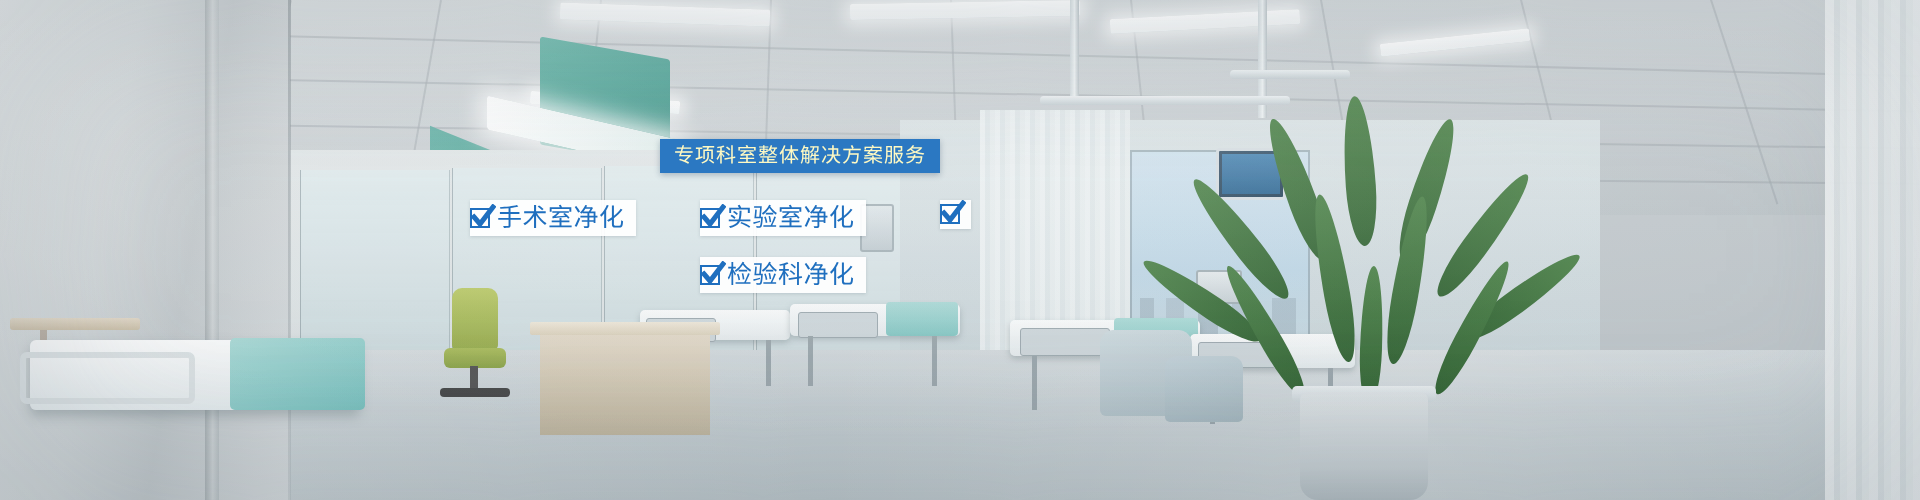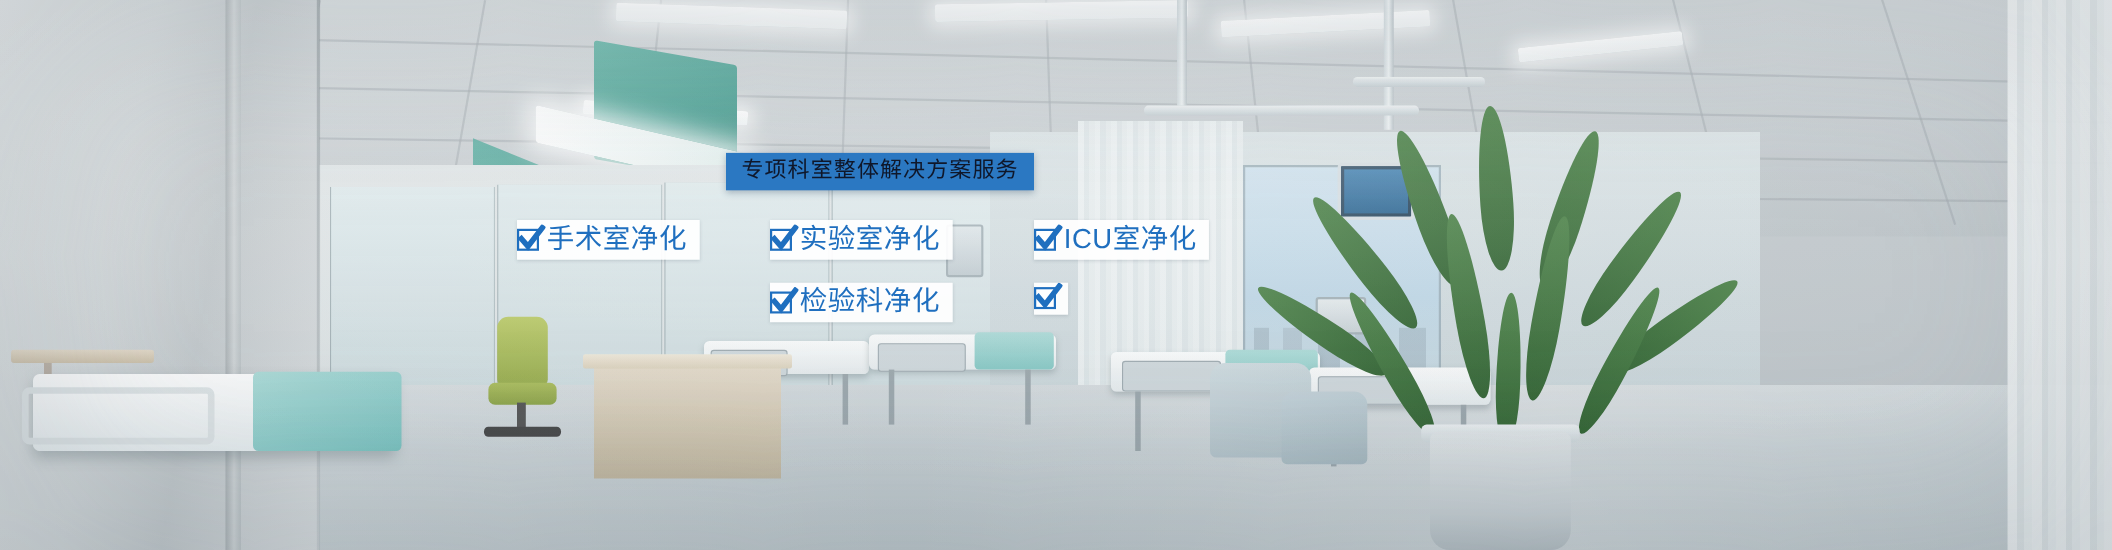--- a/index.html
+++ b/index.html
@@ -209,21 +209,21 @@
     letter-spacing:14px; white-space:nowrap;
     text-shadow:
       3px 3px 0 rgba(58,70,78,.55),
       4px 5px 9px rgba(45,58,66,.55);
   }
 
   .subtitle-bar{
     position:absolute; left:660px; top:139px;
     background:#2b78c2;
     padding:5px 14px 7px 14px;
-    font-size:20px; line-height:22px; color:#0f172a; letter-spacing:1px;
+    font-size:20px; line-height:22px; color:#fef9c3; letter-spacing:1px;
     white-space:nowrap;
     box-shadow:0 2px 6px rgba(30,60,90,.3);
   }
 
   .list-grid{ position:absolute; left:470px; top:200px; width:1060px; }
   .list-col{ position:absolute; top:0; }
   .col-1{ left:0; }
   .col-2{ left:230px; }
   .col-3{ left:470px; }
 
@@ -413,26 +413,18 @@
         </div>
       </div>
 
       <div class="list-col col-3">
         <div class="chk-item">
           <span class="chk-box">
             <svg viewBox="0 0 26 26">
                 <path d="M4 13 L10 20 L23 3" stroke="#1f6fbf" stroke-width="5" fill="none" stroke-linecap="square"></path>
               </svg>
           </span>
-          <span class="chk-label">ICU室净化</span>
-        </div>
-        <div class="chk-item">
-          <span class="chk-box">
-            <svg viewBox="0 0 26 26">
-                <path d="M4 13 L10 20 L23 3" stroke="#1f6fbf" stroke-width="5" fill="none" stroke-linecap="square"></path>
-              </svg>
-          </span>
         </div>
       </div>
 
     </div>
   </div>
 </div>
 
 </body></html>

